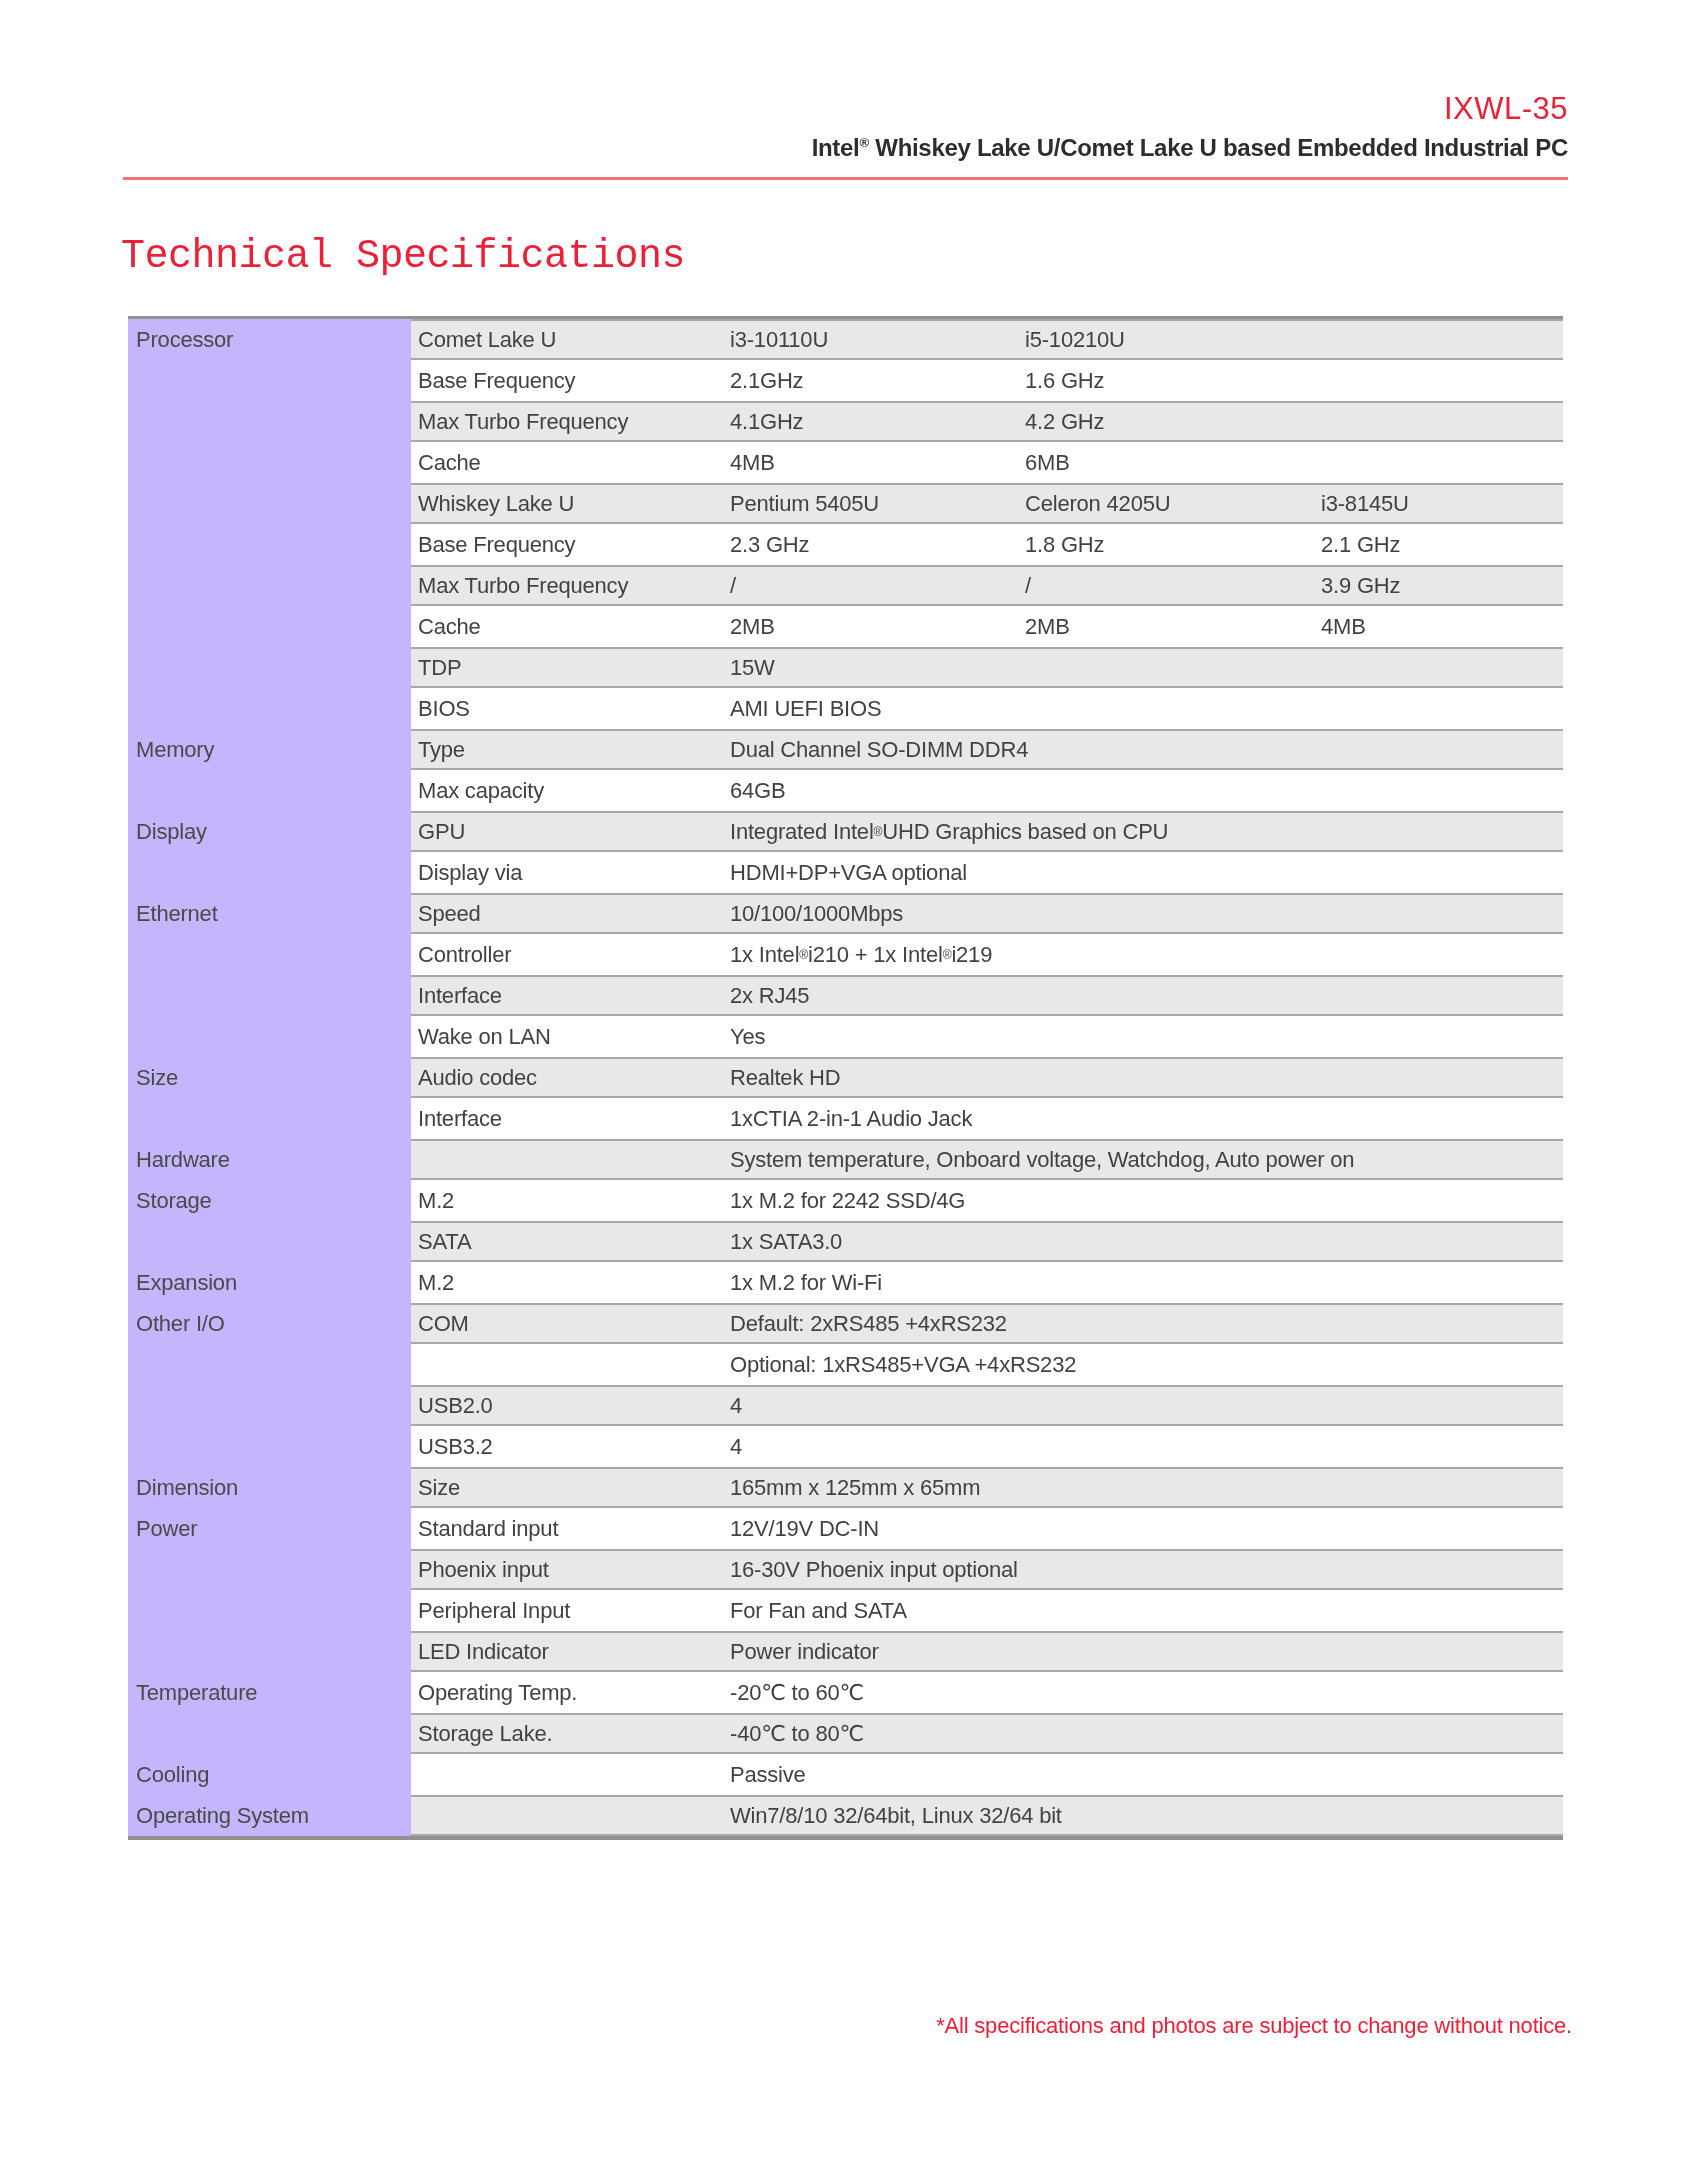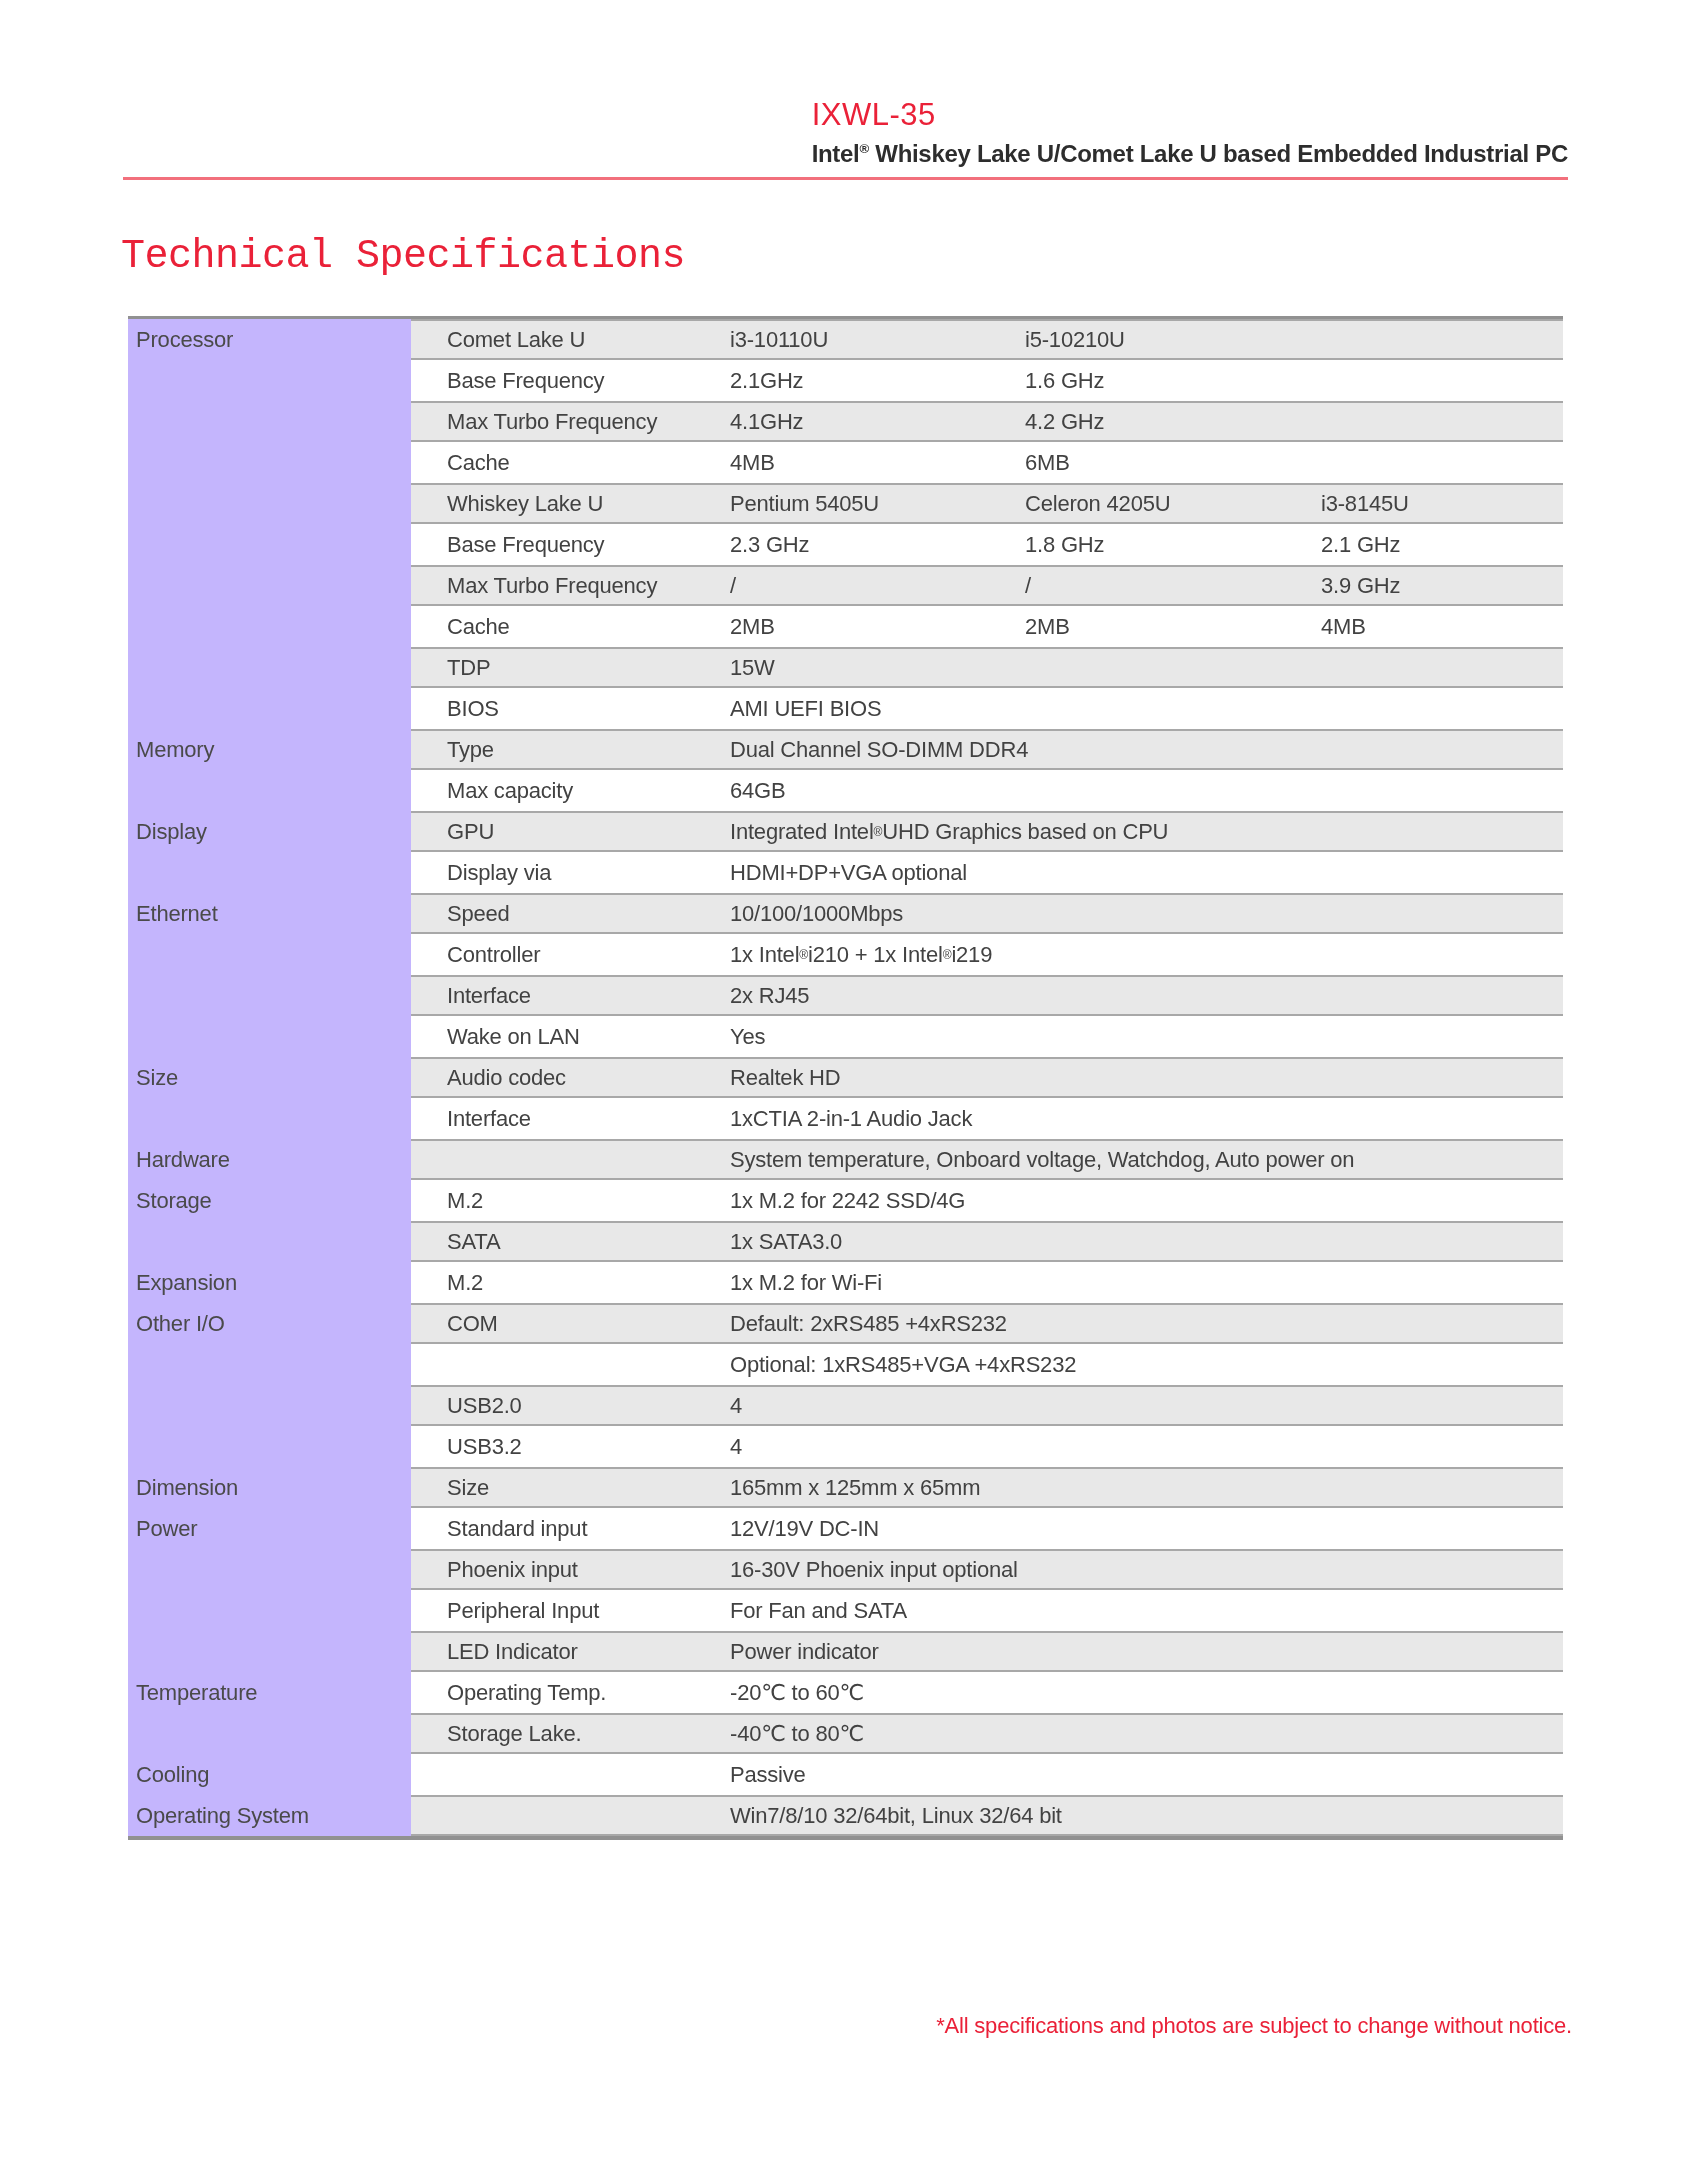--- a/index.html
+++ b/index.html
@@ -5,22 +5,22 @@
   html,body{margin:0;padding:0;background:#ffffff;}
   .page{
     position:relative;
     width:1683px;height:2178px;
     background:#ffffff;
     font-family:"Liberation Sans","DejaVu Sans",sans-serif;
     overflow:hidden;
   }
   
   .hdr{
-    position:absolute;top:98px;right:115px;
-    text-align:left;
+    position:absolute;top:92px;right:115px;
+    text-align:right;
   }
   .model{
     font-size:31px;line-height:34px;
     color:var(--accent-red,#ea2138);
     letter-spacing:0.5px;
   }
   .subtitle{
     margin-top:6px;
     font-size:24px;line-height:32px;
     color:var(--text-near-black,#2d2d2d);
@@ -66,21 +66,21 @@
   }
   .row.shaded .bar{
     background:var(--row-gray,#e8e8e8);
     border-top:2px solid var(--row-border,#a8a8a8);
     border-bottom:2px solid var(--row-border,#a8a8a8);
   }
   .cell{
     display:flex;align-items:center;
     box-sizing:border-box;white-space:nowrap;overflow:visible;
   }
-  .cell.lab{width:319px;padding-left:36px;}
+  .cell.lab{width:319px;padding-left:7px;}
   .cell.v1{width:295px;}
   .cell.v2{width:296px;}
   .cell.v3{flex:1;}
   
   .footnote{
     position:absolute;top:2013px;right:111px;
     font-size:22px;letter-spacing:-0.2px;
     color:var(--accent-red,#ea2138);
   }
 </style>

